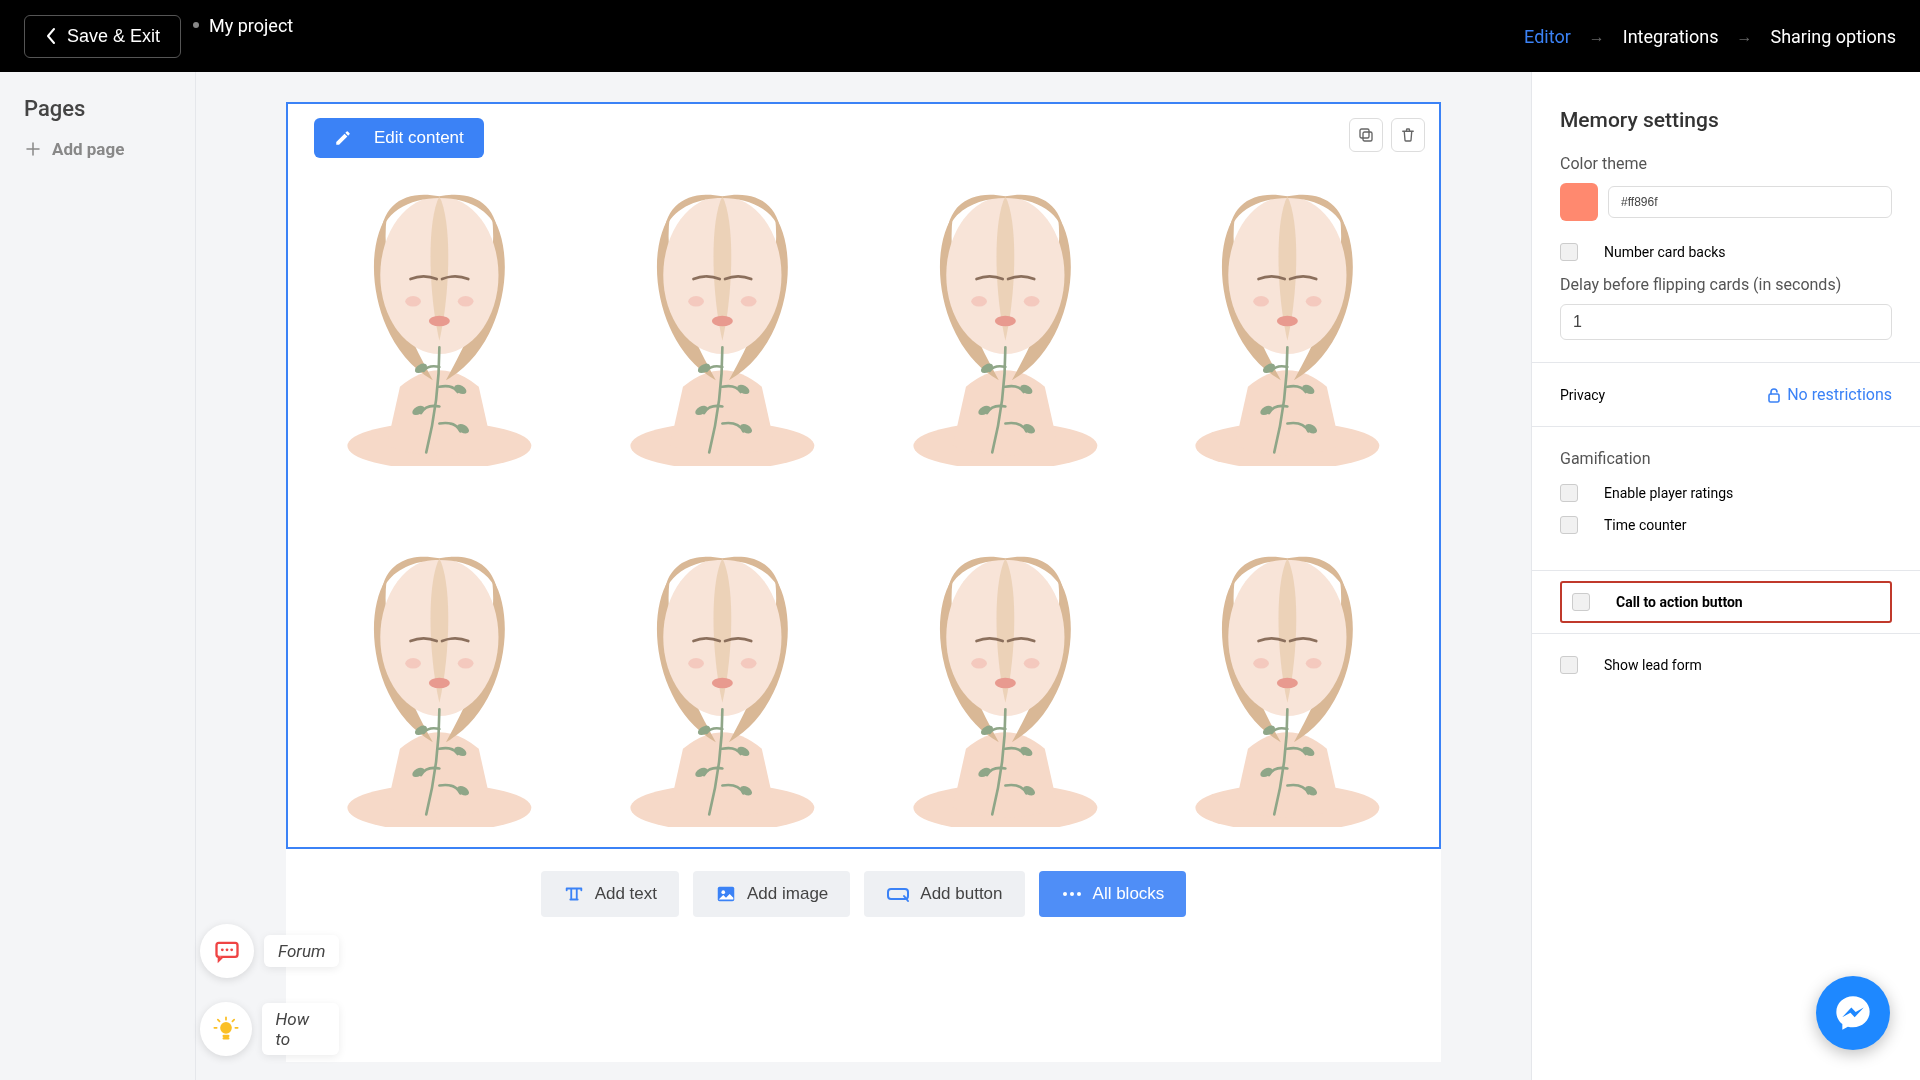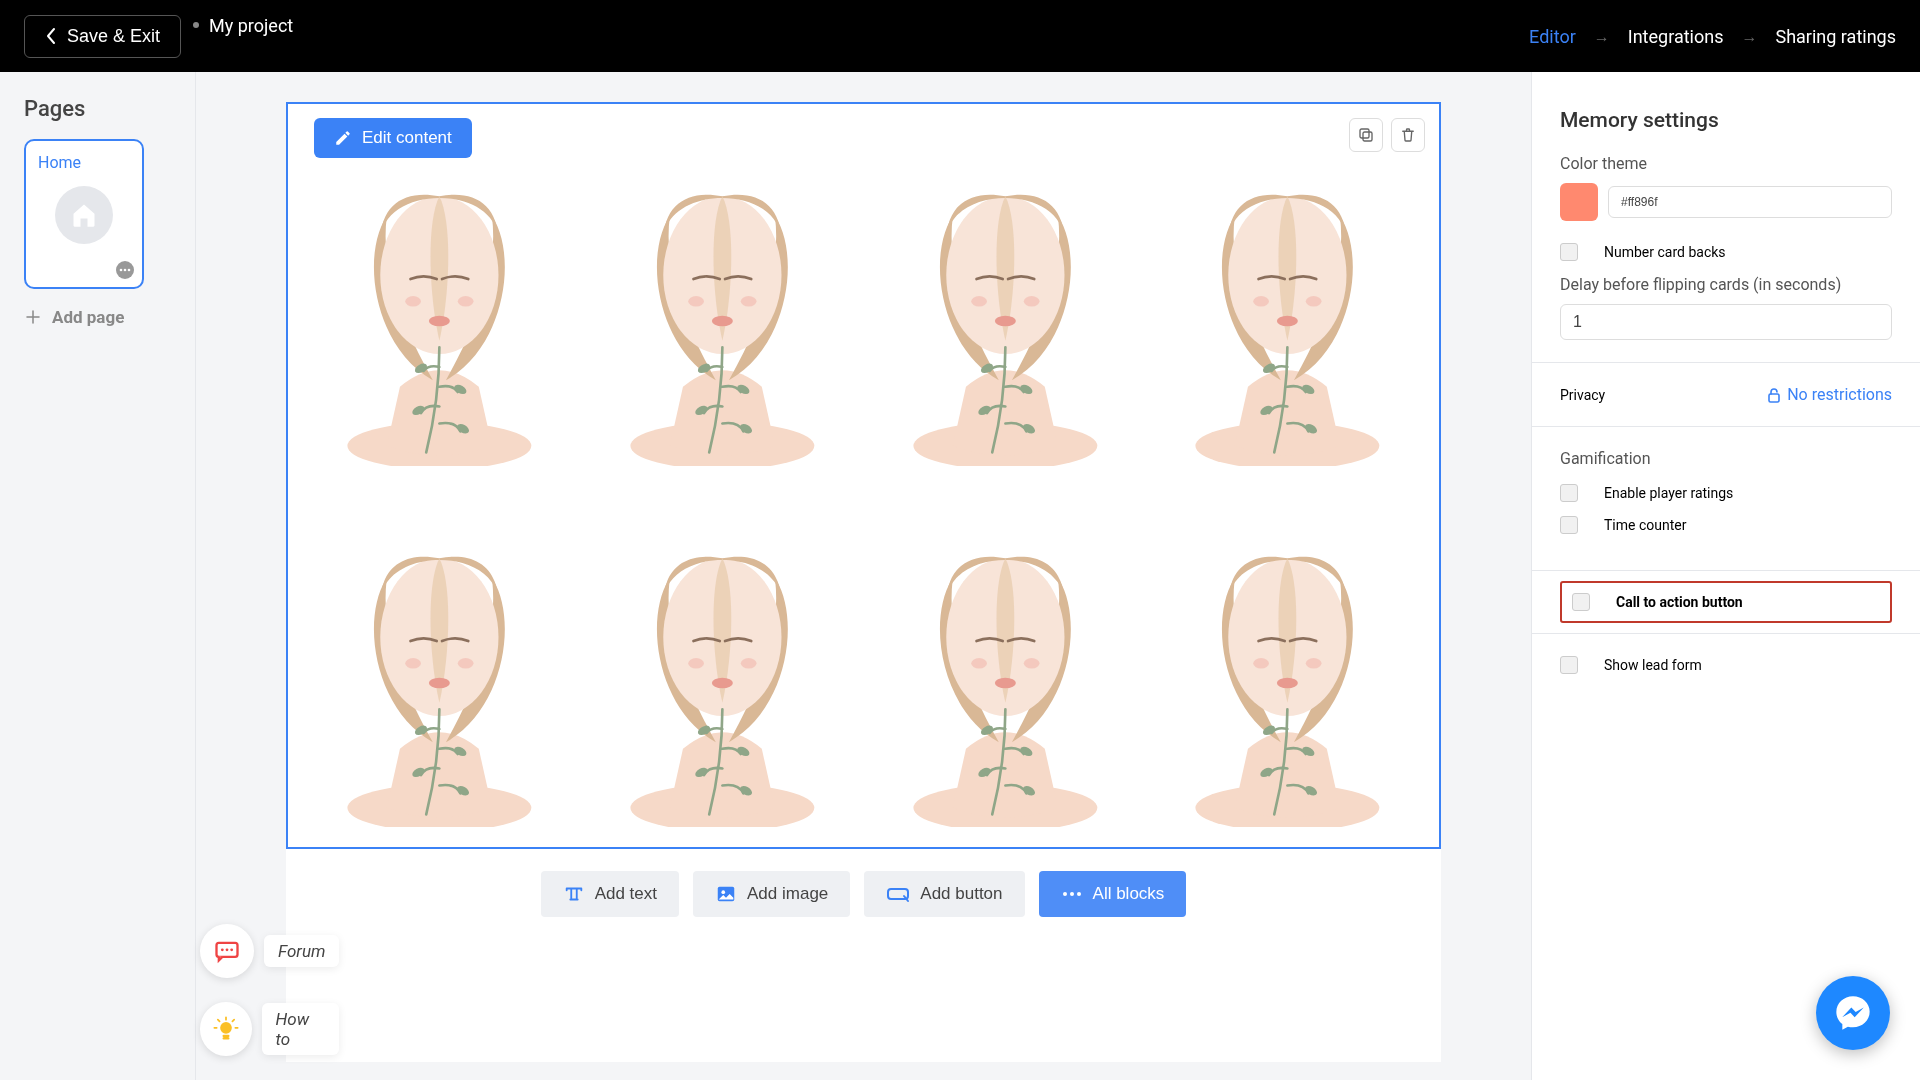--- a/index.html
+++ b/index.html
@@ -33,21 +33,21 @@
 
 .float-buttons { position: absolute; bottom: 24px; left: 200px; display: flex; flex-direction: column; gap: 24px; z-index: 10; font-style: italic; }
 .float-btn { display: flex; align-items: center; gap: 10px; }
 .float-circle { width: 54px; height: 54px; background: #fff; border-radius: 50%; display: flex; align-items: center; justify-content: center; box-shadow: 0 2px 8px rgba(0,0,0,0.12); }
 .float-label { background: #fff; border-radius: 6px; padding: 6px 14px; font-size: 17px; color: #444; box-shadow: 0 2px 8px rgba(0,0,0,0.08); }
 
 
 .canvas-area { flex: 1; padding: 30px 90px; overflow: auto; position: relative; }
 .canvas { background: #fff; min-height: 960px; }
 .block-sel { border: 2px solid #3b82f6; position: relative; padding: 10px; }
-.edit-content-btn { position: absolute; top: 14px; left: 26px; background: #3b82f6; color: #fff; border: none; padding: 10px 20px; border-radius: 6px; font-size: 17px; display: flex; align-items: center; gap: 10px; cursor: pointer; z-index: 2; }
+.edit-content-btn { position: absolute; top: 14px; left: 26px; background: #3b82f6; color: #fff; border: none; padding: 10px 20px; border-radius: 6px; font-size: 17px; display: flex; align-items: center; gap: 22px; cursor: pointer; z-index: 2; }
 .block-tools { position: absolute; top: 14px; right: 14px; display: flex; gap: 8px; z-index: 2; }
 .block-tool { width: 34px; height: 34px; border: 1px solid #ddd; background: #fff; border-radius: 6px; display: flex; align-items: center; justify-content: center; cursor: pointer; color: #666; }
 
 .card-grid { display: grid; grid-template-columns: repeat(4, 1fr); }
 .card { padding: 10px; display: flex; align-items: center; justify-content: center; }
 .card svg { width: 100%; height: auto; }
 
 .add-bar { display: flex; justify-content: center; gap: 14px; margin-top: 22px; }
 .add-btn { background: #eef0f3; color: #444; border: none; padding: 12px 22px; border-radius: 4px; font-size: 17px; display: flex; align-items: center; gap: 10px; cursor: pointer; }
 .add-btn svg { color: #3b82f6; }
@@ -87,43 +87,28 @@
     <div class="project-name">
       <span class="project-dot"></span>
       <span>My project</span>
     </div>
   </div>
   <div class="header-center">
     <span class="tab-link active">Editor</span>
     <span class="arrow-sep">→</span>
     <span class="tab-link">Integrations</span>
     <span class="arrow-sep">→</span>
-    <span class="tab-link">Sharing ratings</span>
+    <span class="tab-link">Sharing options</span>
   </div>
 </div>
 
 <div class="main-layout">
 
   <div class="left-sidebar">
     <div class="pages-title">Pages</div>
-    <div class="page-thumb">
-      <div class="page-thumb-label">Home</div>
-      <div class="page-thumb-home">
-        <svg width="28" height="28" viewBox="0 0 24 24" fill="#fff">
-            <path d="M3 11l9-8 9 8v10a1 1 0 01-1 1h-5v-7h-6v7H4a1 1 0 01-1-1V11z"></path>
-          </svg>
-      </div>
-      <div class="page-thumb-more">
-        <svg width="12" height="4" viewBox="0 0 12 4" fill="#fff">
-            <circle cx="2" cy="2" r="1.3"></circle>
-            <circle cx="6" cy="2" r="1.3"></circle>
-            <circle cx="10" cy="2" r="1.3"></circle>
-          </svg>
-      </div>
-    </div>
     <div class="add-page">
       <svg width="18" height="18" viewBox="0 0 24 24" fill="none">
           <path d="M12 4v16M4 12h16" stroke="#888" stroke-width="2" stroke-linecap="round"></path>
         </svg>
       <span>Add page</span>
     </div>
 
     <div class="float-buttons">
       <div class="float-btn">
         <div class="float-circle">

